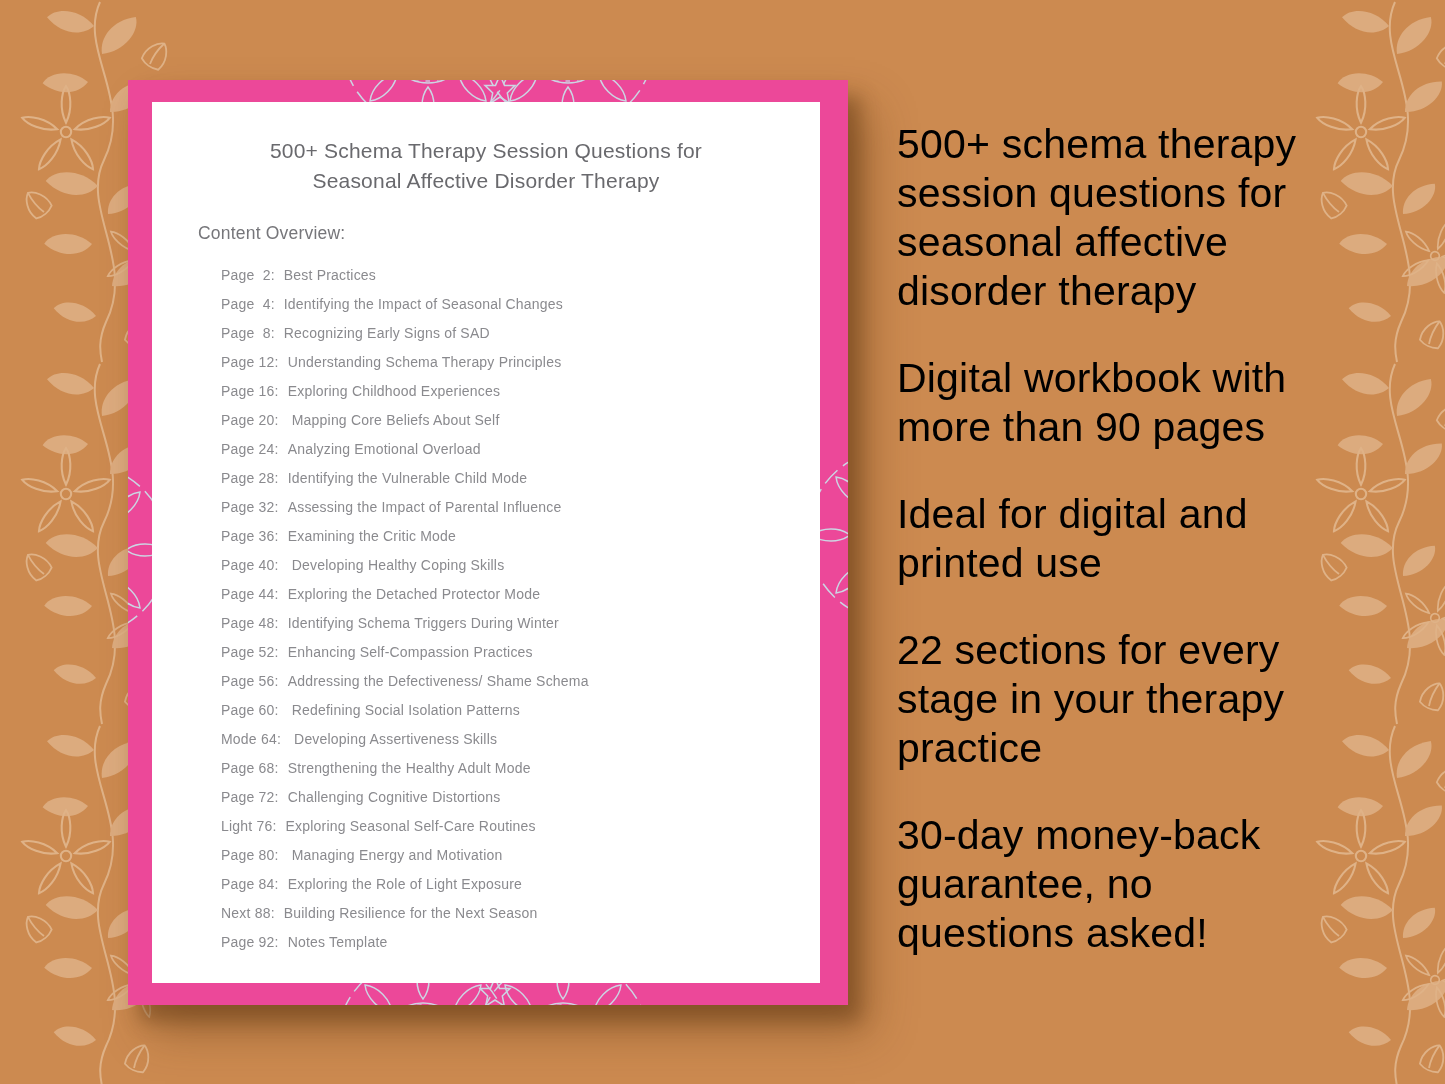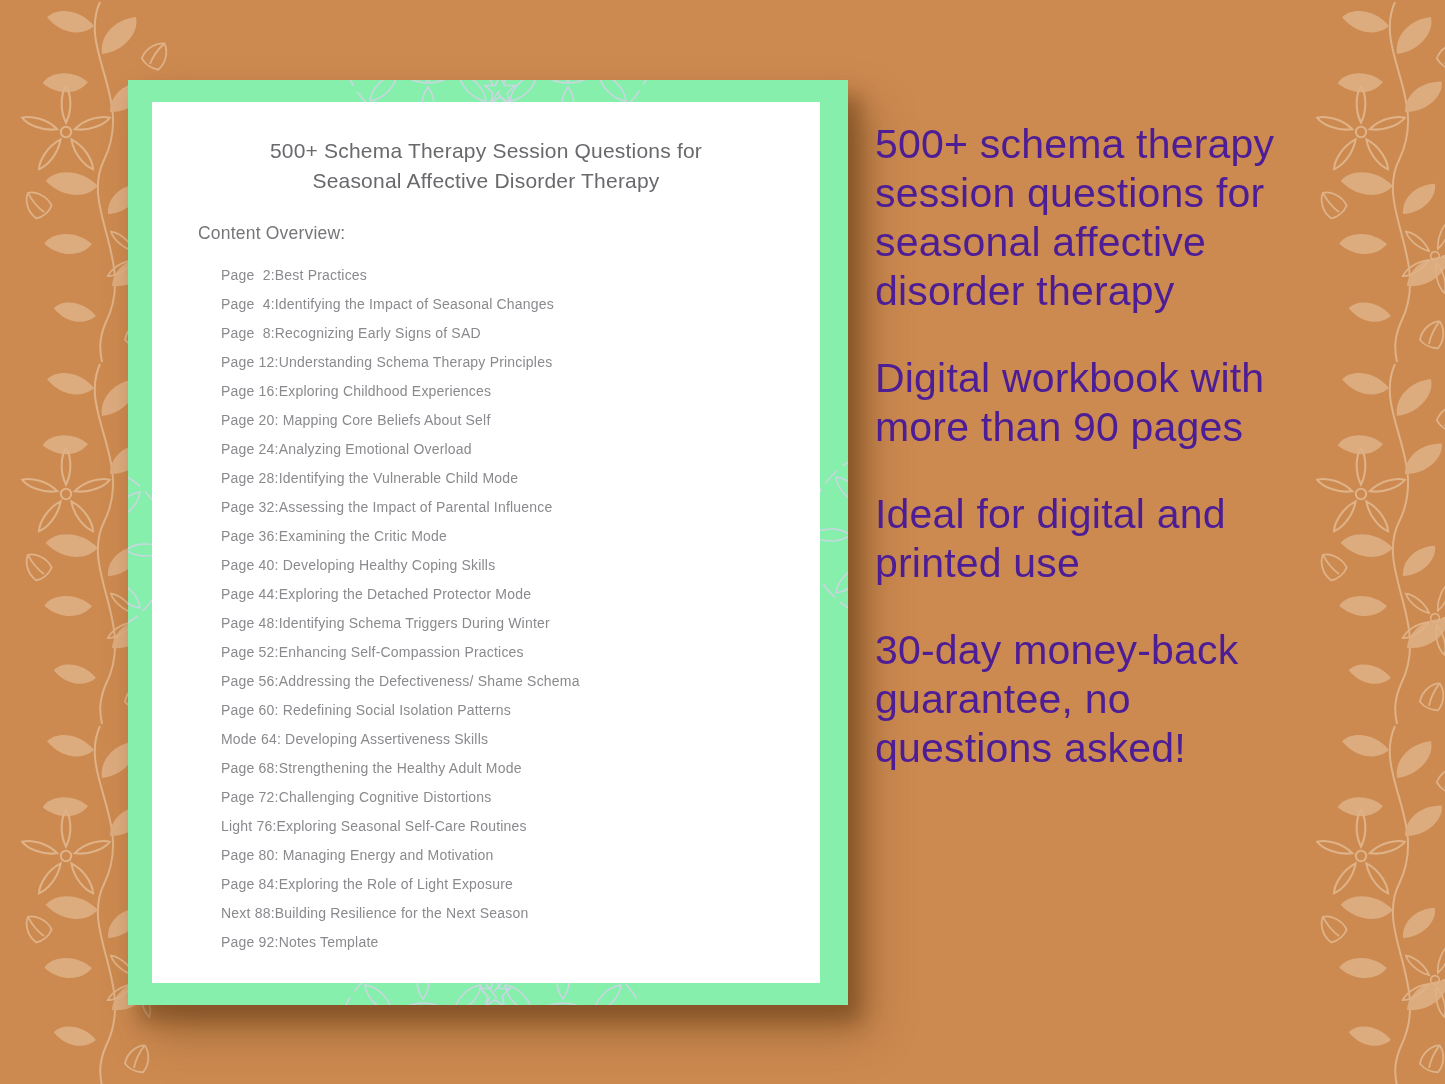--- a/index.html
+++ b/index.html
@@ -7,45 +7,45 @@
     width:1445px;height:1084px;position:relative;overflow:hidden;
     background:#cc8a50;
     font-family:"Liberation Sans",sans-serif;
   }
   .vine{position:absolute;top:0;pointer-events:none;}
   .vine-left{left:-18px;}
   .vine-right{right:-72px;}
 
   .card{
     position:absolute;left:128px;top:80px;width:720px;height:925px;
-    background:#86efac;overflow:hidden;
+    background:#ec4899;overflow:hidden;
     box-shadow:12px 16px 18px rgba(96,56,18,.45), 22px 28px 42px rgba(96,56,18,.38);
   }
   .mandala{position:absolute;z-index:1;}
   .page{
     position:absolute;left:24px;top:22px;right:28px;bottom:22px;
     background:#ffffff;z-index:2;
   }
   .doc-title{
     margin:34px 20px 0 20px;
     font-size:21px;line-height:30px;color:#69696d;
     text-align:center;white-space:pre-line;letter-spacing:.2px;
   }
   .overview{
     margin:27px 0 16px 46px;
     font-size:17.5px;color:#76767a;letter-spacing:.2px;
   }
   .toc{margin:17px 0 0 69px;}
   .toc-row{display:flex;font-size:14px;line-height:29px;color:#8a8a8e;letter-spacing:.2px;}
   .toc-page{white-space:pre;}
-  .toc-title{white-space:pre;}
+  .toc-title{margin-left:9px;white-space:pre;}
 
   .marketing{
-    position:absolute;left:875px;top:120px;width:460px;
-    color:#4c1d95;
+    position:absolute;left:897px;top:120px;width:460px;
+    color:#000000;
   }
   .marketing p{
     margin:0 0 38px 0;
     font-size:41px;line-height:49px;letter-spacing:.2px;
     white-space:pre-line;
   }
 </style>
 </head>
 <body>
 
@@ -245,16 +245,19 @@
 
 <div class="marketing">
   <p>500+ schema therapy
 session questions for
 seasonal affective
 disorder therapy</p>
   <p>Digital workbook with
 more than 90 pages</p>
   <p>Ideal for digital and
 printed use</p>
+  <p>22 sections for every
+stage in your therapy
+practice</p>
   <p>30-day money-back
 guarantee, no
 questions asked!</p>
 </div>
 
 </body></html>

